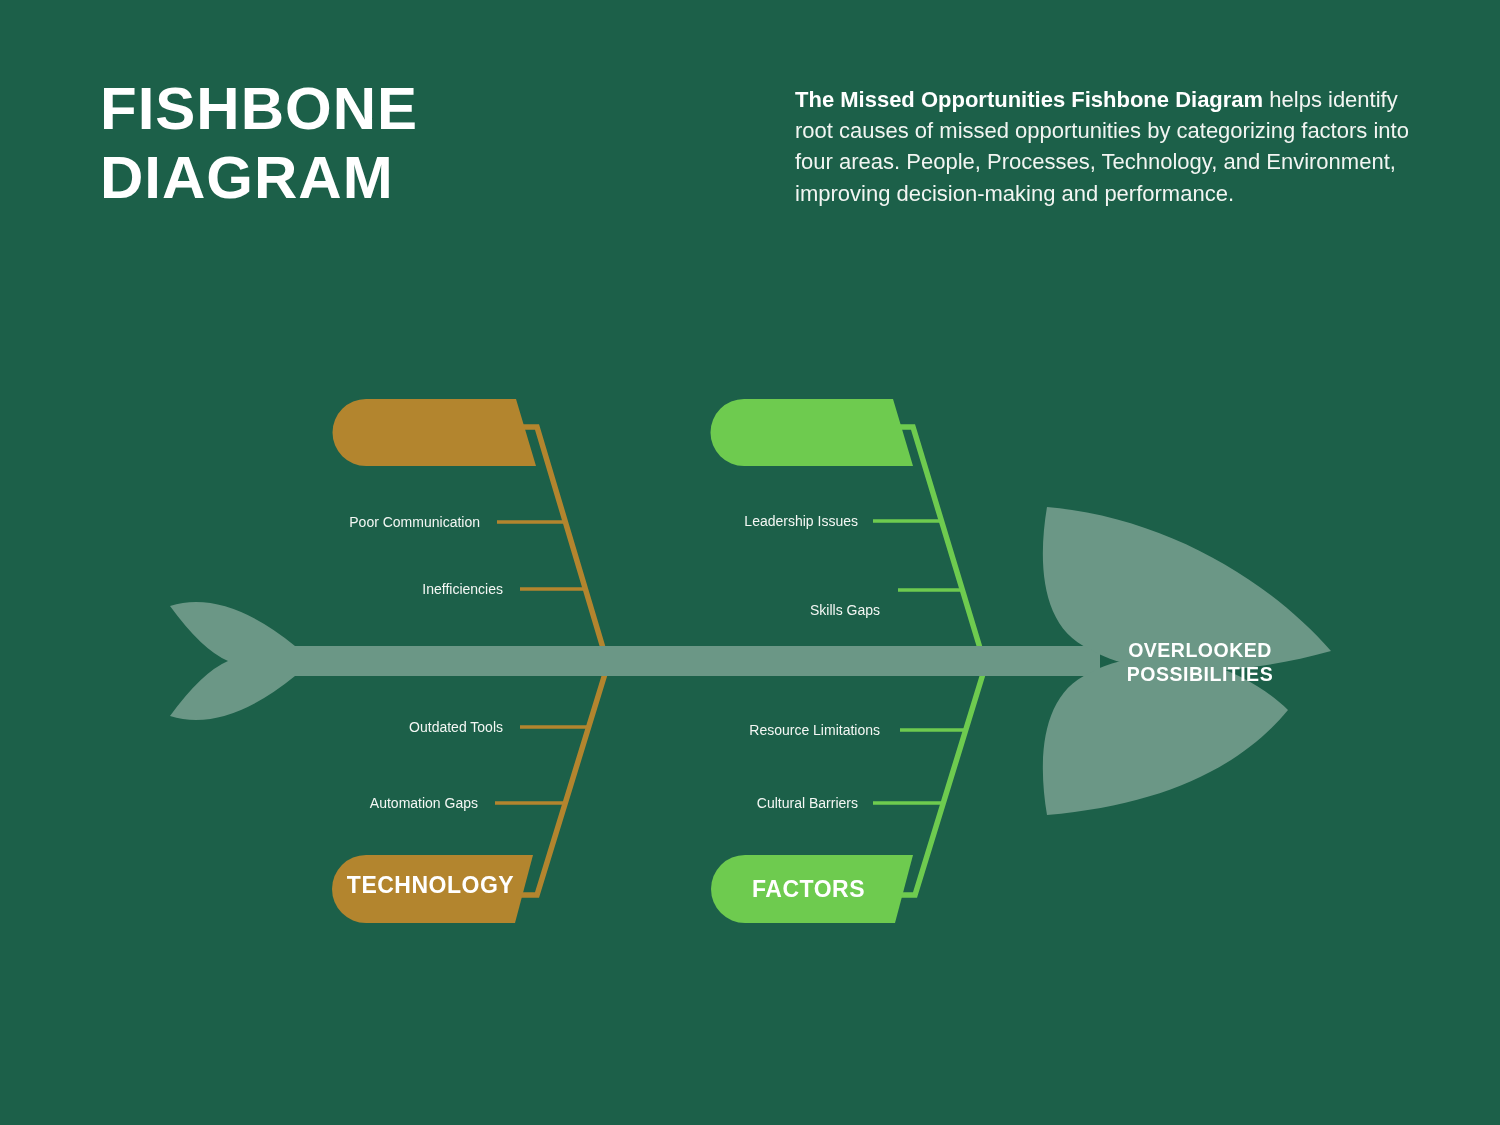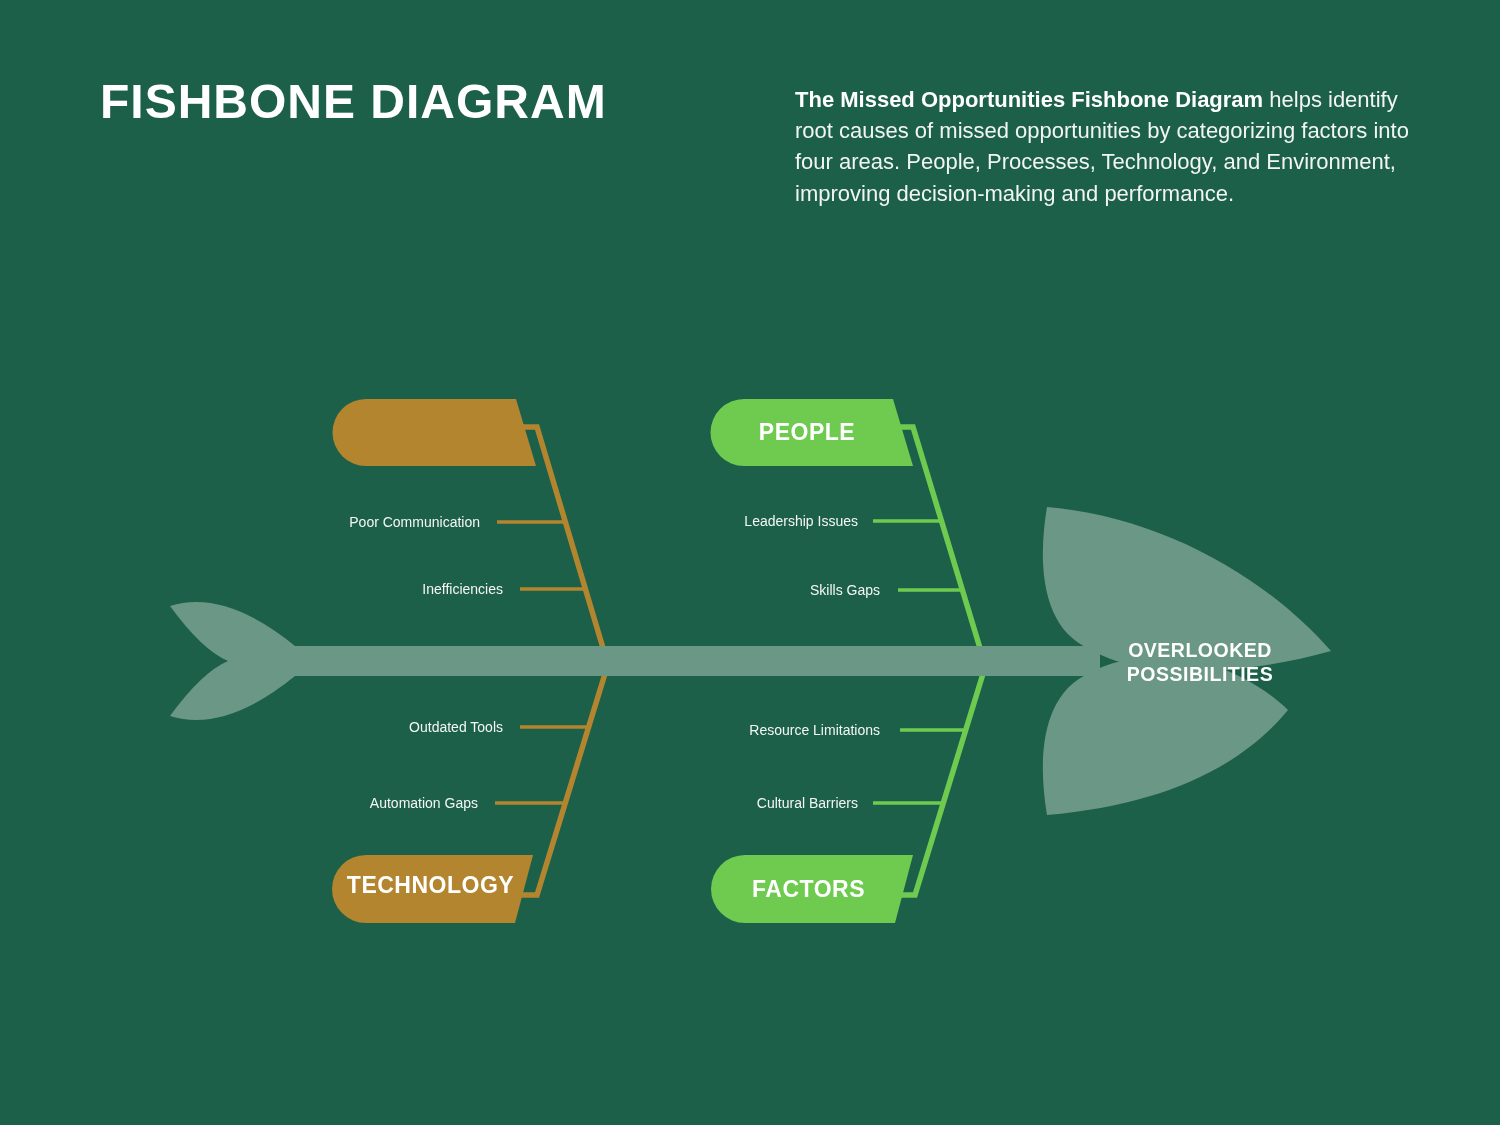--- a/index.html
+++ b/index.html
@@ -20,21 +20,21 @@
     width:1500px;height:1125px;
     background:var(--background);
     overflow:hidden;
   }
   .abs{position:absolute;}
   svg.fishbone{position:absolute;left:0;top:0;width:1500px;height:1125px;}
 
   
   .title{
     left:100px;top:74px;width:600px;
-    font-size:48px;font-weight:800;letter-spacing:1px;
+    font-size:60px;font-weight:800;letter-spacing:1px;
     color:var(--text);
   }
   .subtitle{
     left:100px;top:148px;width:600px;
     font-size:29px;font-weight:400;letter-spacing:6px;
     display:flex;align-items:center;gap:14px;
     white-space:nowrap;
   }
   .subtitle .dot{
     width:13px;height:13px;border-radius:50%;
@@ -62,21 +62,21 @@
   .cause{
     font-size:14px;font-weight:400;color:#f4f7f4;
     text-align:right;transform:translateY(-50%);
     white-space:nowrap;
   }
   .cause-poor{right:1020px;top:522px;}
   .cause-ineff{right:997px;top:589px;}
   .cause-outdated{right:997px;top:727px;}
   .cause-automation{right:1022px;top:803px;}
   .cause-leadership{right:642px;top:521px;}
-  .cause-skills{right:620px;top:590px;}
+  .cause-skills{right:620px;top:610px;}
   .cause-resource{right:620px;top:730px;}
   .cause-cultural{right:642px;top:803px;}
 
   
   .head-label{
     left:1085px;top:638px;width:230px;
     text-align:center;font-size:19.5px;font-weight:700;
     letter-spacing:0.5px;line-height:24px;color:var(--text);
   }
 
@@ -123,21 +123,20 @@
     <path class="badge-green" d="M 913,855 L 895,923 L 745,923 A 34,34 0 0 1 745,855 Z"></path>
   </svg>
 
   <div class="abs title">FISHBONE DIAGRAM</div>
 
 
   <div class="abs description">
     <b>The Missed Opportunities Fishbone Diagram</b><span> helps identify root causes of missed opportunities by categorizing factors into four areas. People, Processes, Technology, and Environment, improving decision-making and performance.</span>
   </div>
 
-  <div class="abs badge-label badge-people">PEOPLE</div>
   <div class="abs badge-label badge-technology">TECHNOLOGY</div>
   <div class="abs badge-label badge-factors">FACTORS</div>
 
   <div class="abs cause cause-poor">Poor Communication</div>
   <div class="abs cause cause-ineff">Inefficiencies</div>
   <div class="abs cause cause-leadership">Leadership Issues</div>
   <div class="abs cause cause-skills">Skills Gaps</div>
   <div class="abs cause cause-outdated">Outdated Tools</div>
   <div class="abs cause cause-automation">Automation Gaps</div>
   <div class="abs cause cause-resource">Resource Limitations</div>

